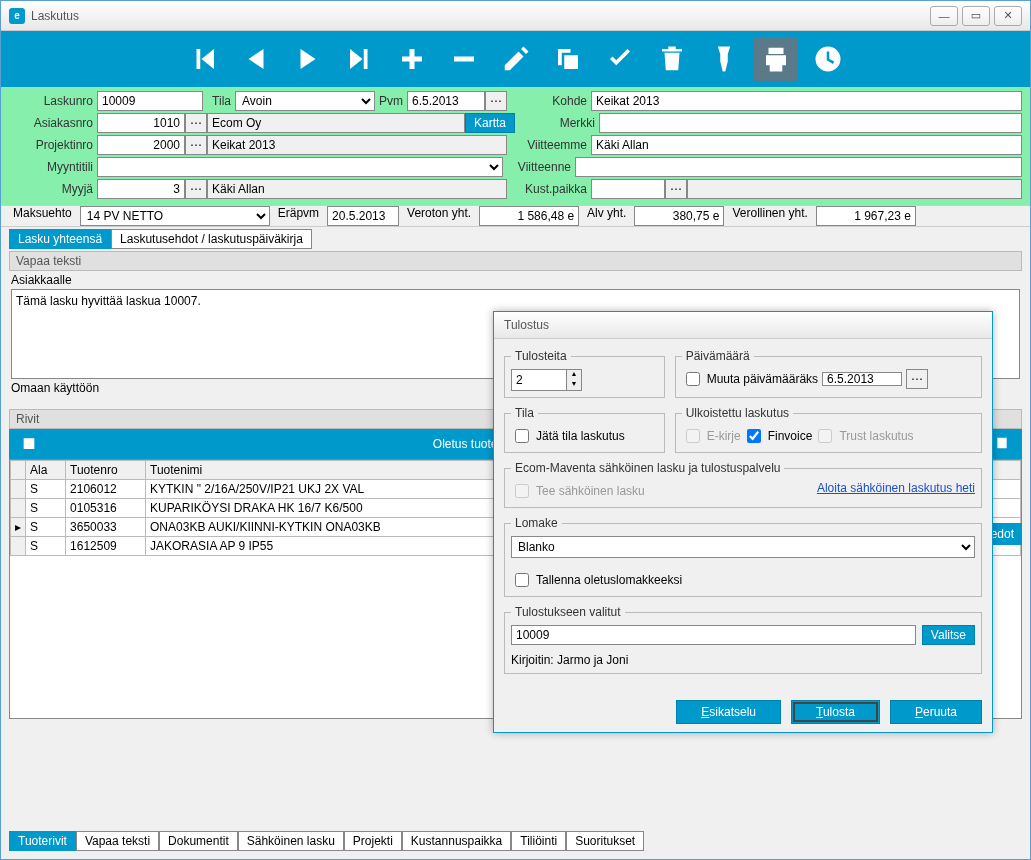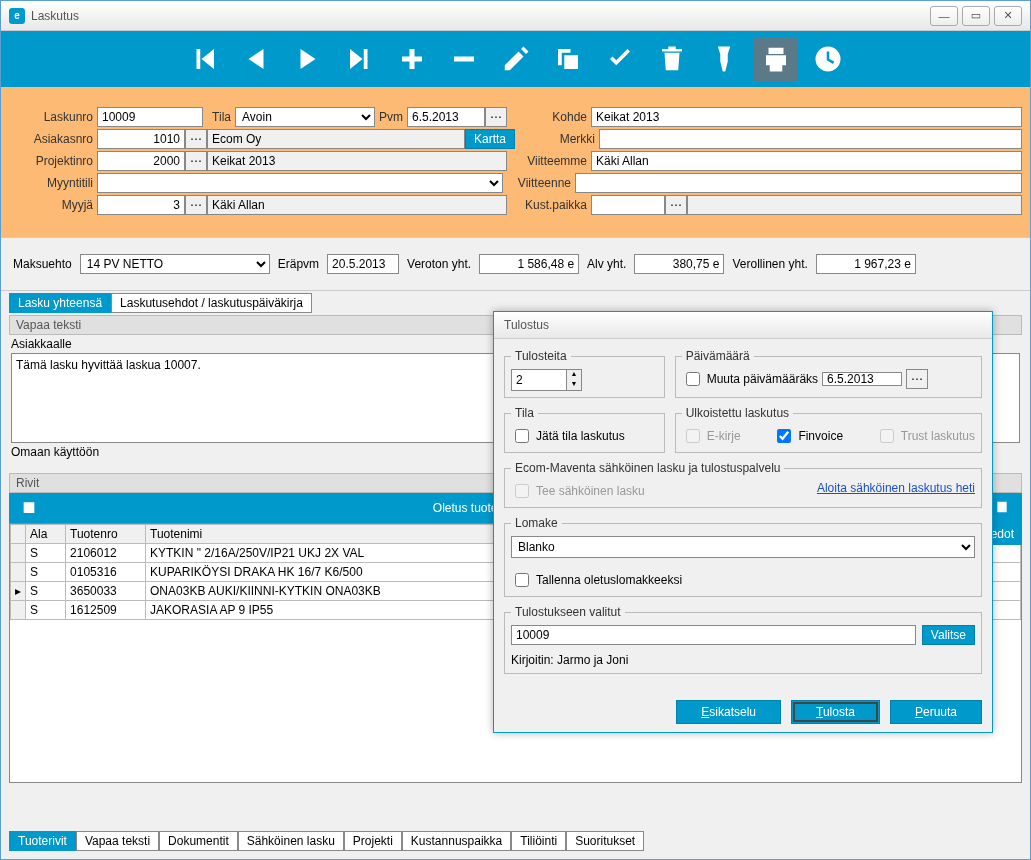--- a/index.html
+++ b/index.html
@@ -9,30 +9,30 @@
 .titlebar .app-icon { width: 16px; height: 16px; background: #0099cc; border-radius: 3px; margin-right: 6px; display: flex; align-items: center; justify-content: center; color: #fff; font-weight: bold; font-size: 10px; }
 .titlebar .title { flex: 1; color: #555; }
 .winbtns { display: flex; gap: 4px; }
 .winbtn { width: 28px; height: 20px; border: 1px solid #aaa; background: linear-gradient(#fff,#eee); border-radius: 3px; display: flex; align-items: center; justify-content: center; cursor: pointer; font-size: 11px; color: #555; }
 
 .toolbar { height: 56px; background: #0099cc; display: flex; align-items: center; justify-content: center; gap: 8px; }
 .tbtn { width: 44px; height: 44px; display: flex; align-items: center; justify-content: center; color: #fff; cursor: pointer; }
 .tbtn.active { background: #5a7a8a; }
 .tbtn svg { width: 30px; height: 30px; fill: #fff; }
 
-.form { padding: 20px 8px; background: #fdba74; }
+.form { padding: 4px 8px; background: #86efac; }
 .row { display: flex; align-items: center; margin-bottom: 2px; gap: 0; }
 .lbl { text-align: right; padding-right: 4px; color: #333; }
 .inp { border: 1px solid #888; background: #fff; padding: 2px 4px; height: 20px; }
 .inp.ro { background: #f0f0f0; }
 .sel { border: 1px solid #888; background: #fff; height: 20px; padding: 0 2px; }
 .btn-small { height: 20px; border: 1px solid #888; background: #f0f0f0; padding: 0 4px; cursor: pointer; display: flex; align-items: center; justify-content: center; }
 .btn-blue { background: #0099cc; color: #fff; border: 1px solid #0080aa; padding: 2px 8px; cursor: pointer; height: 20px; }
 
-.sumbar { display: flex; align-items: center; padding: 16px 8px; gap: 4px; border-top: 1px solid #ccc; border-bottom: 1px solid #ccc; }
+.sumbar { display: flex; padding: 0 8px; gap: 4px; border-top: 1px solid #ccc; border-bottom: 1px solid #ccc; }
 .sumbar .lbl2 { padding: 0 4px; }
 .sumbar .val { border: 1px solid #888; background: #fff; padding: 2px 4px; height: 20px; text-align: right; }
 
 .tabs1 { display: flex; padding: 2px 8px; gap: 0; }
 .tab1 { border: 1px solid #888; padding: 2px 8px; background: #fff; cursor: pointer; }
 .tab1.active { background: #0099cc; color: #fff; border-color: #0099cc; }
 
 .gsection-title { background: #e0e0e0; border: 1px solid #bbb; padding: 2px 6px; margin: 0 8px; color: #555; }
 .freetext-lbl { padding: 2px 10px; }
 .freetext-box { margin: 0 10px; border: 1px solid #888; background: #fff; height: 90px; padding: 4px; }
@@ -327,21 +327,21 @@
       <div class="dbody-row">
         <fieldset style="flex:1">
           <legend>Tila</legend>
           <div class="chk">
               <input type="checkbox" style="">
               <span>Jätä tila laskutus</span>
             </div>
         </fieldset>
         <fieldset style="flex:2">
           <legend>Ulkoistettu laskutus</legend>
-          <div style="display:flex; gap:2px;justify-content:space-between;">
+          <div style="display:flex; gap:2px;">
             <div class="chk disabled">
                 <input type="checkbox" disabled="" style="">
                 <span>E-kirje</span>
               </div>
             <div class="chk">
                 <input type="checkbox" checked="" style="">
                 <span>Finvoice</span>
               </div>
             <div class="chk disabled">
                 <input type="checkbox" disabled="" style="">

